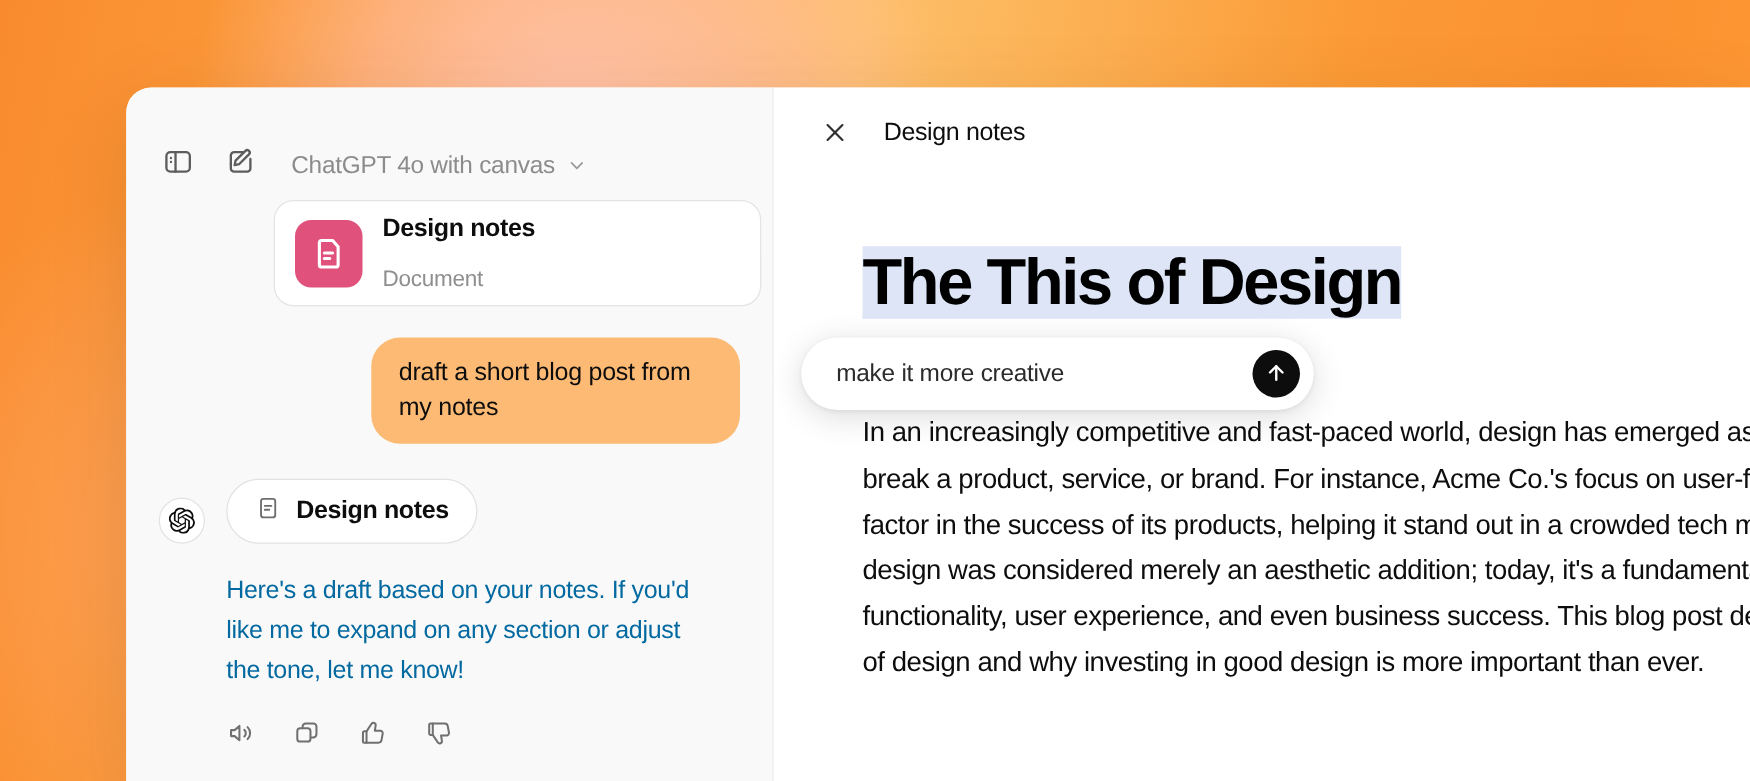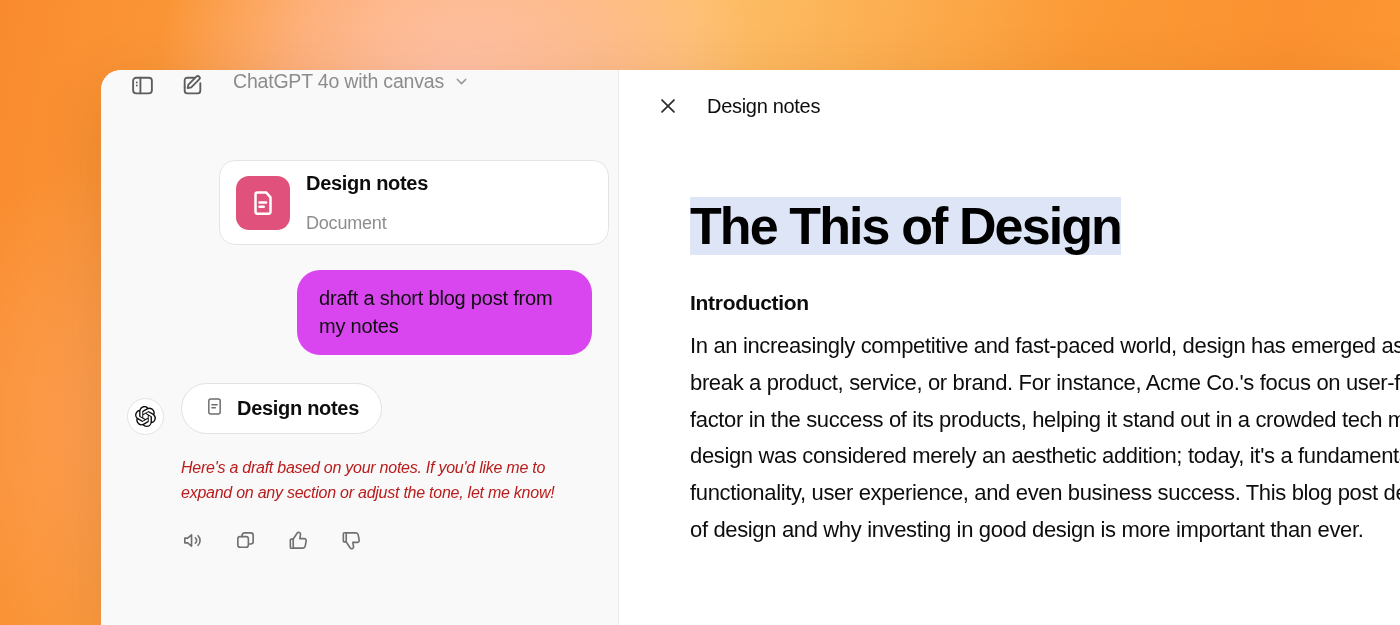--- a/index.html
+++ b/index.html
@@ -26,21 +26,21 @@
   }
 
   
   #chat-panel {
     width:518px; flex:0 0 518px; height:100%;
     background:#f9f9f9;
     border-right:1px solid #ececec;
     position:relative;
   }
   #chat-toolbar {
-    height:74px; display:flex; align-items:flex-start;
+    height:74px; display:flex; align-items:flex-end;
     padding:0 20px 0 26px; gap:20px;
   }
   .tb-icon {
     width:30px; height:30px; display:flex; align-items:center; justify-content:center;
     color:#5d5d5d; cursor:pointer;
   }
   #model-selector {
     display:flex; align-items:center; gap:9px;
     margin-left:6px; cursor:pointer;
   }
@@ -61,42 +61,42 @@
   #doc-card-icon {
     width:54px; height:54px; border-radius:13px; background:#e0527c;
     display:flex; align-items:center; justify-content:center; flex:0 0 54px;
   }
   #doc-card-title { font-size:20px; font-weight:bold; color:#0d0d0d; letter-spacing:-0.3px; }
   #doc-card-sub { font-size:18px; color:#8e8e8e; margin-top:18px; letter-spacing:-0.2px; }
 
   
   #user-message-row { display:flex; justify-content:flex-end; margin-top:25px; }
   #user-bubble {
-    background:#d946ef; border-radius:23px; padding:14px 22px;
+    background:#fdba74; border-radius:23px; padding:14px 22px;
     max-width:295px; font-size:20px; line-height:1.42; color:#0d0d0d;
     letter-spacing:-0.2px;
   }
 
   
   #assistant-block { margin-top:28px; display:flex; gap:17px; align-items:flex-start; }
   #assistant-avatar {
     width:37px; height:37px; flex:0 0 37px; border-radius:50%;
     border:1px solid #e3e3e3; background:#fff;
     display:flex; align-items:center; justify-content:center; margin-top:15px;
   }
   #assistant-content { flex:1; }
   #canvas-pill {
     display:inline-flex; align-items:center; gap:12px;
     border:1px solid #e2e2e2; border-radius:26px; background:#fff;
     padding:12px 22px; cursor:pointer;
   }
   #canvas-pill-label { font-size:20px; font-weight:bold; color:#0d0d0d; letter-spacing:-0.3px; }
   #assistant-text {
-    margin-top:21px; font-size:16px; line-height:1.6; color:#b91c1c;
-    letter-spacing:-0.25px; max-width:390px;font-style:italic;
+    margin-top:21px; font-size:20px; line-height:1.6; color:#0369a1;
+    letter-spacing:-0.25px; max-width:390px;
   }
   #message-actions { display:flex; gap:30px; margin-top:23px; color:#707070; }
   .action-icon { cursor:pointer; display:flex; align-items:center; }
 
   
   #canvas-panel { flex:1; background:#fff; position:relative; overflow:hidden; }
   #canvas-header { height:72px; display:flex; align-items:center; gap:28px; padding-left:38px; }
   #canvas-close { color:#2f2f2f; cursor:pointer; display:flex; }
   #canvas-title { font-size:20px; color:#0d0d0d; letter-spacing:-0.3px; }
 
@@ -254,15 +254,26 @@
     </div>
 
     <div id="canvas-body">
       <div>
         <span id="doc-title">The This of Design</span>
       </div>
       <div id="doc-heading">Introduction</div>
       <div id="doc-paragraph">In an increasingly competitive and fast-paced world, design has emerged as a critical factor that can make or break a product, service, or brand. For instance, Acme Co.'s focus on user-friendly design has been a major factor in the success of its products, helping it stand out in a crowded tech market. Gone are the days when design was considered merely an aesthetic addition; today, it's a fundamental component that influences functionality, user experience, and even business success. This blog post delves into the multifaceted value of design and why investing in good design is more important than ever.</div>
     </div>
 
+    <div id="prompt-popup">
+      <input id="prompt-input" type="text" value="make it more creative" style="">
+      <button id="prompt-submit">
+        <span>
+          <svg width="20" height="20" viewBox="0 0 24 24" fill="none" stroke="#fff" stroke-width="2.3" stroke-linecap="round" stroke-linejoin="round">
+            <line x1="12" y1="19" x2="12" y2="6"></line>
+            <polyline points="6 12 12 6 18 12"></polyline>
+          </svg>
+        </span>
+      </button>
+    </div>
 
   </div>
 </div>
 
 </body></html>

